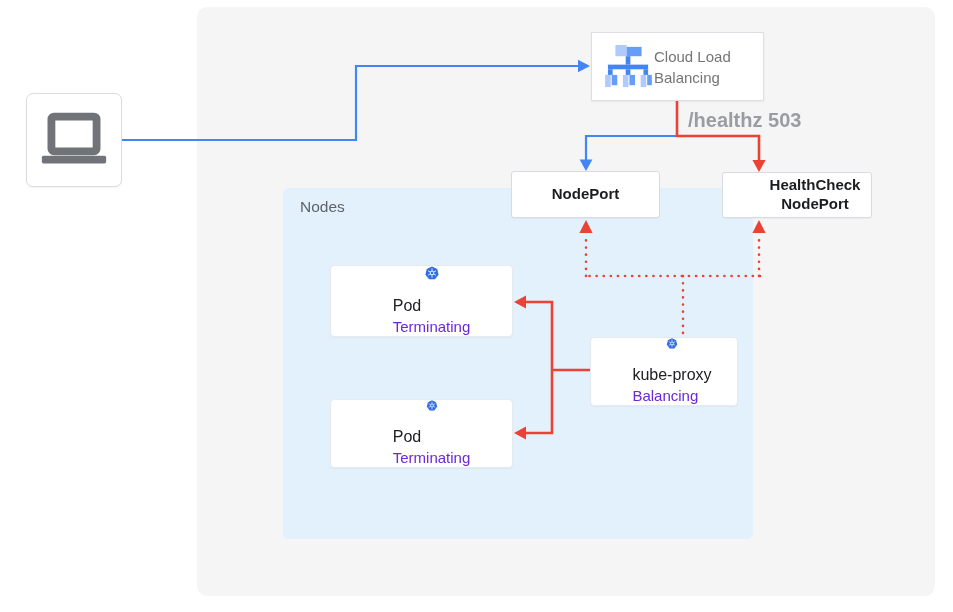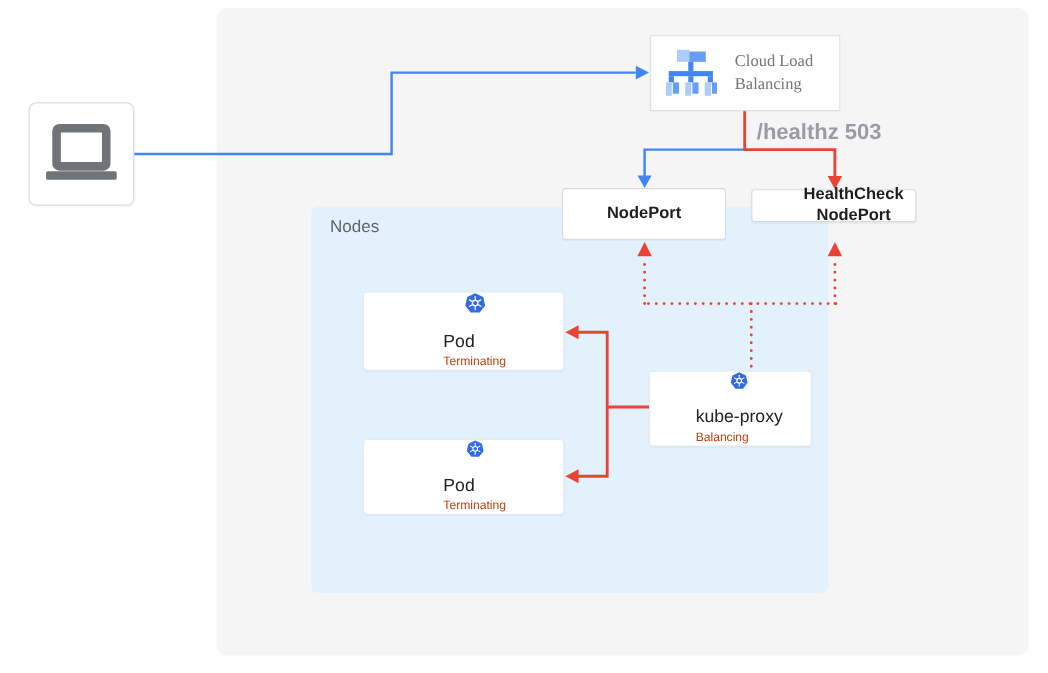--- a/index.html
+++ b/index.html
@@ -15,41 +15,41 @@
 
   .connectors{position:absolute;left:0;top:0;width:953px;height:612px;pointer-events:none;}
 
   .card{position:absolute;background:#ffffff;box-sizing:border-box;}
 
   .laptop-card{left:26px;top:93px;width:96px;height:94px;border:1px solid #dadce0;
          border-radius:7px;display:flex;align-items:center;justify-content:center;
          box-shadow:0 1px 2px rgba(0,0,0,0.05);}
 
   .clb-card{left:591px;top:32px;width:173px;height:69px;border:1px solid #dcdfe3;
-         border-radius:0;display:flex;align-items:center;gap:16px;padding-left:13px;
-         box-shadow:0 1px 2px rgba(0,0,0,0.06);font-family:Liberation Serif, serif;}
+         border-radius:0;display:flex;align-items:center;gap:2px;padding-left:13px;
+         box-shadow:0 1px 2px rgba(0,0,0,0.06);}
   .clb-label{width:88px;font-size:15px;line-height:1.4;color:#757575;}
 
   .healthz{position:absolute;left:688px;top:109px;font-size:20px;font-weight:bold;color:#999da2;}
 
   .port-card{display:flex;align-items:center;justify-content:center;text-align:center;
          border:1px solid #d8dbdf;border-radius:3px;font-weight:bold;font-size:15px;
          color:#1b1d1f;line-height:1.25;box-shadow:0 1px 1px rgba(0,0,0,0.04);}
   .nodeport-card{left:511px;top:171px;width:149px;height:47px;}
-  .hc-card{left:683px;top:172px;width:150px;height:30px;padding-left:36px;}
+  .hc-card{left:722px;top:172px;width:150px;height:46px;padding-left:36px;}
   .hc-card span{display:block;width:110px;}
 
   .k8s-card{display:flex;align-items:center;gap:15px;border:1px solid #e7eaee;
          border-radius:4px;box-shadow:0 1px 2px rgba(0,0,0,0.04);flex-direction:column;}
   .pod1-card{left:330px;top:265px;width:183px;height:72px;padding-left:20px;}
   .pod2-card{left:330px;top:399px;width:183px;height:69px;padding-left:20px;}
   .kp-card{left:590px;top:337px;width:148px;height:69px;padding-left:16px;}
 
   .k8s-text .title{font-size:16px;color:#202124;line-height:1.35;}
-  .k8s-text .subtitle{font-size:11px;color:#c2410c;line-height:1.3;}
+  .k8s-text .subtitle{font-size:15px;color:#6d28d9;line-height:1.3;}
 </style>
 </head>
 <body>
 
 <div class="canvas">
 
   <div class="panel"></div>
 
   <div class="nodes-group">
     <div class="nodes-label">Nodes</div>

